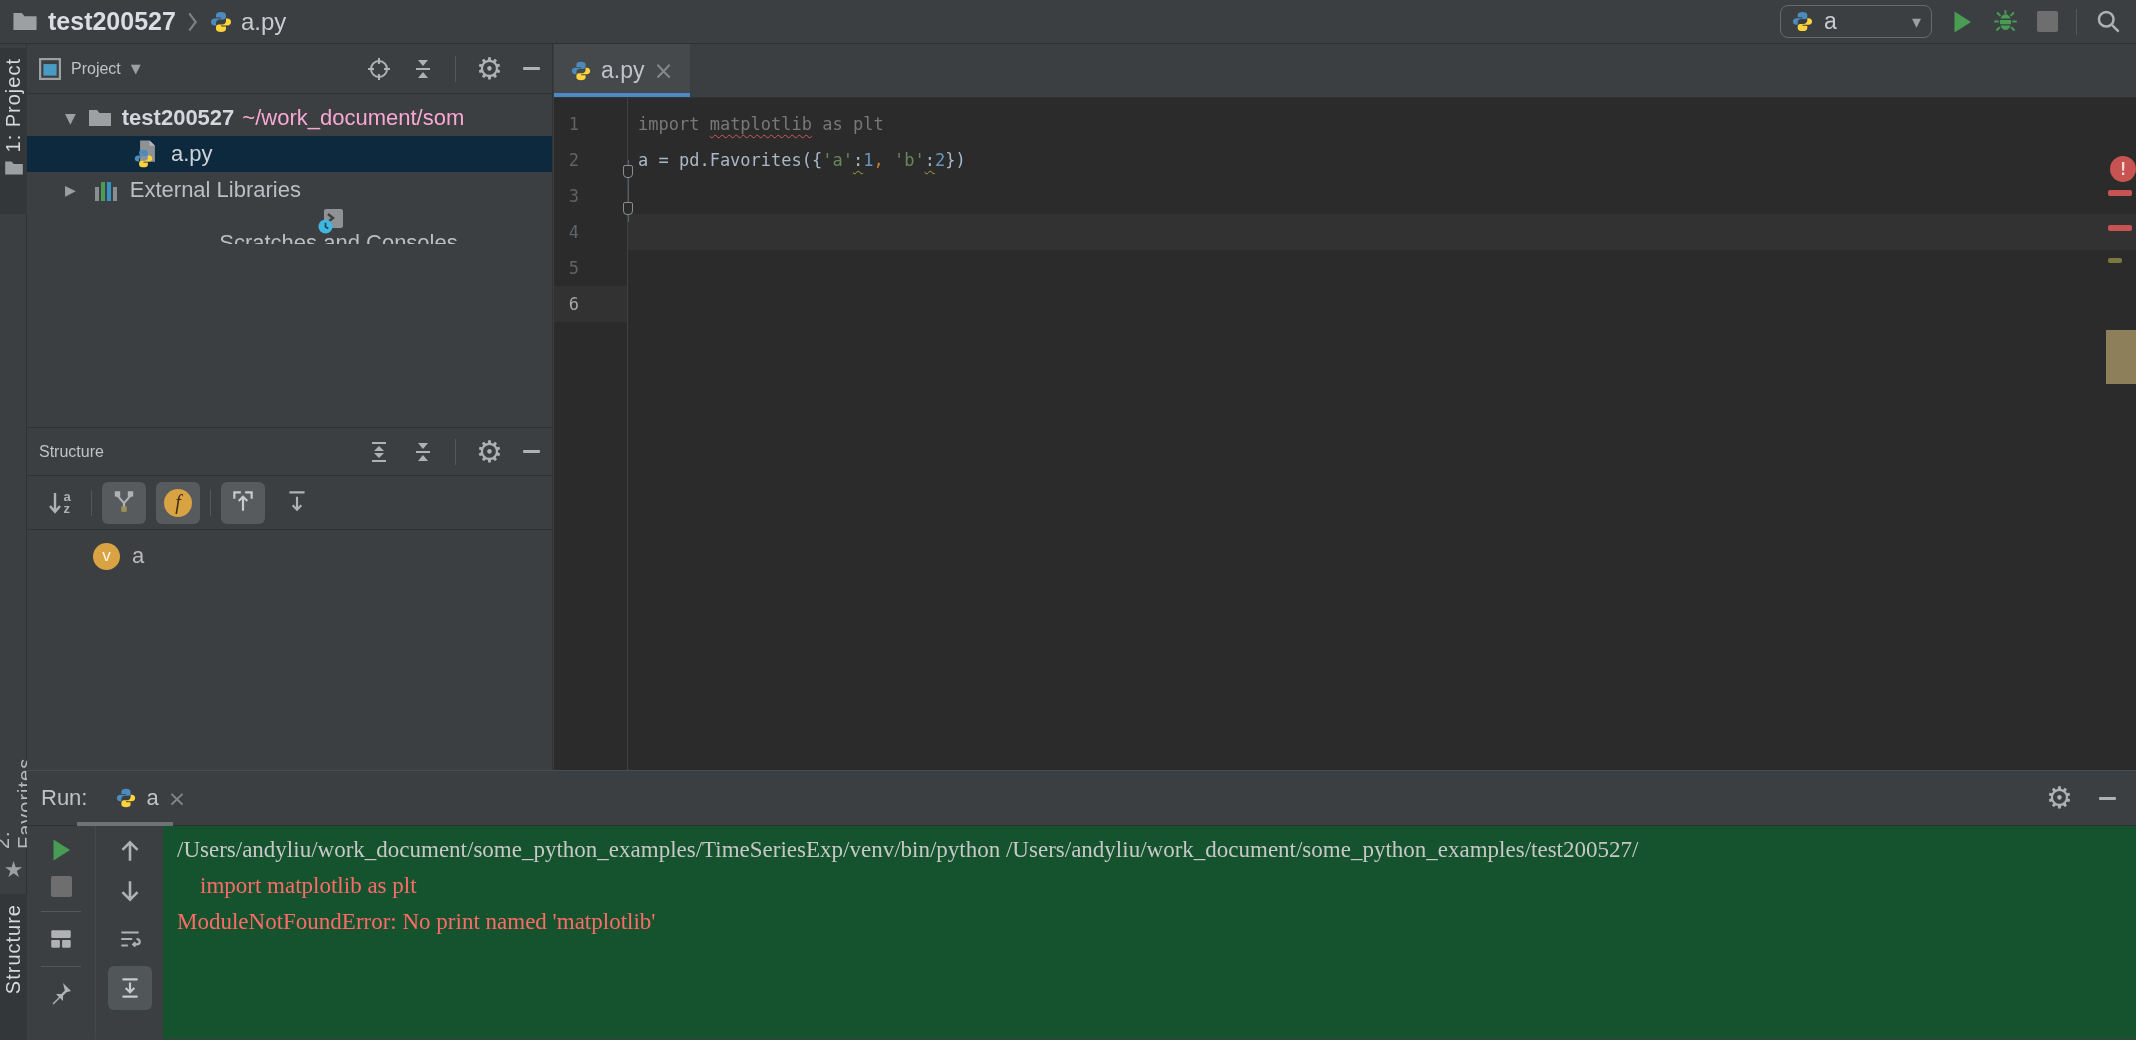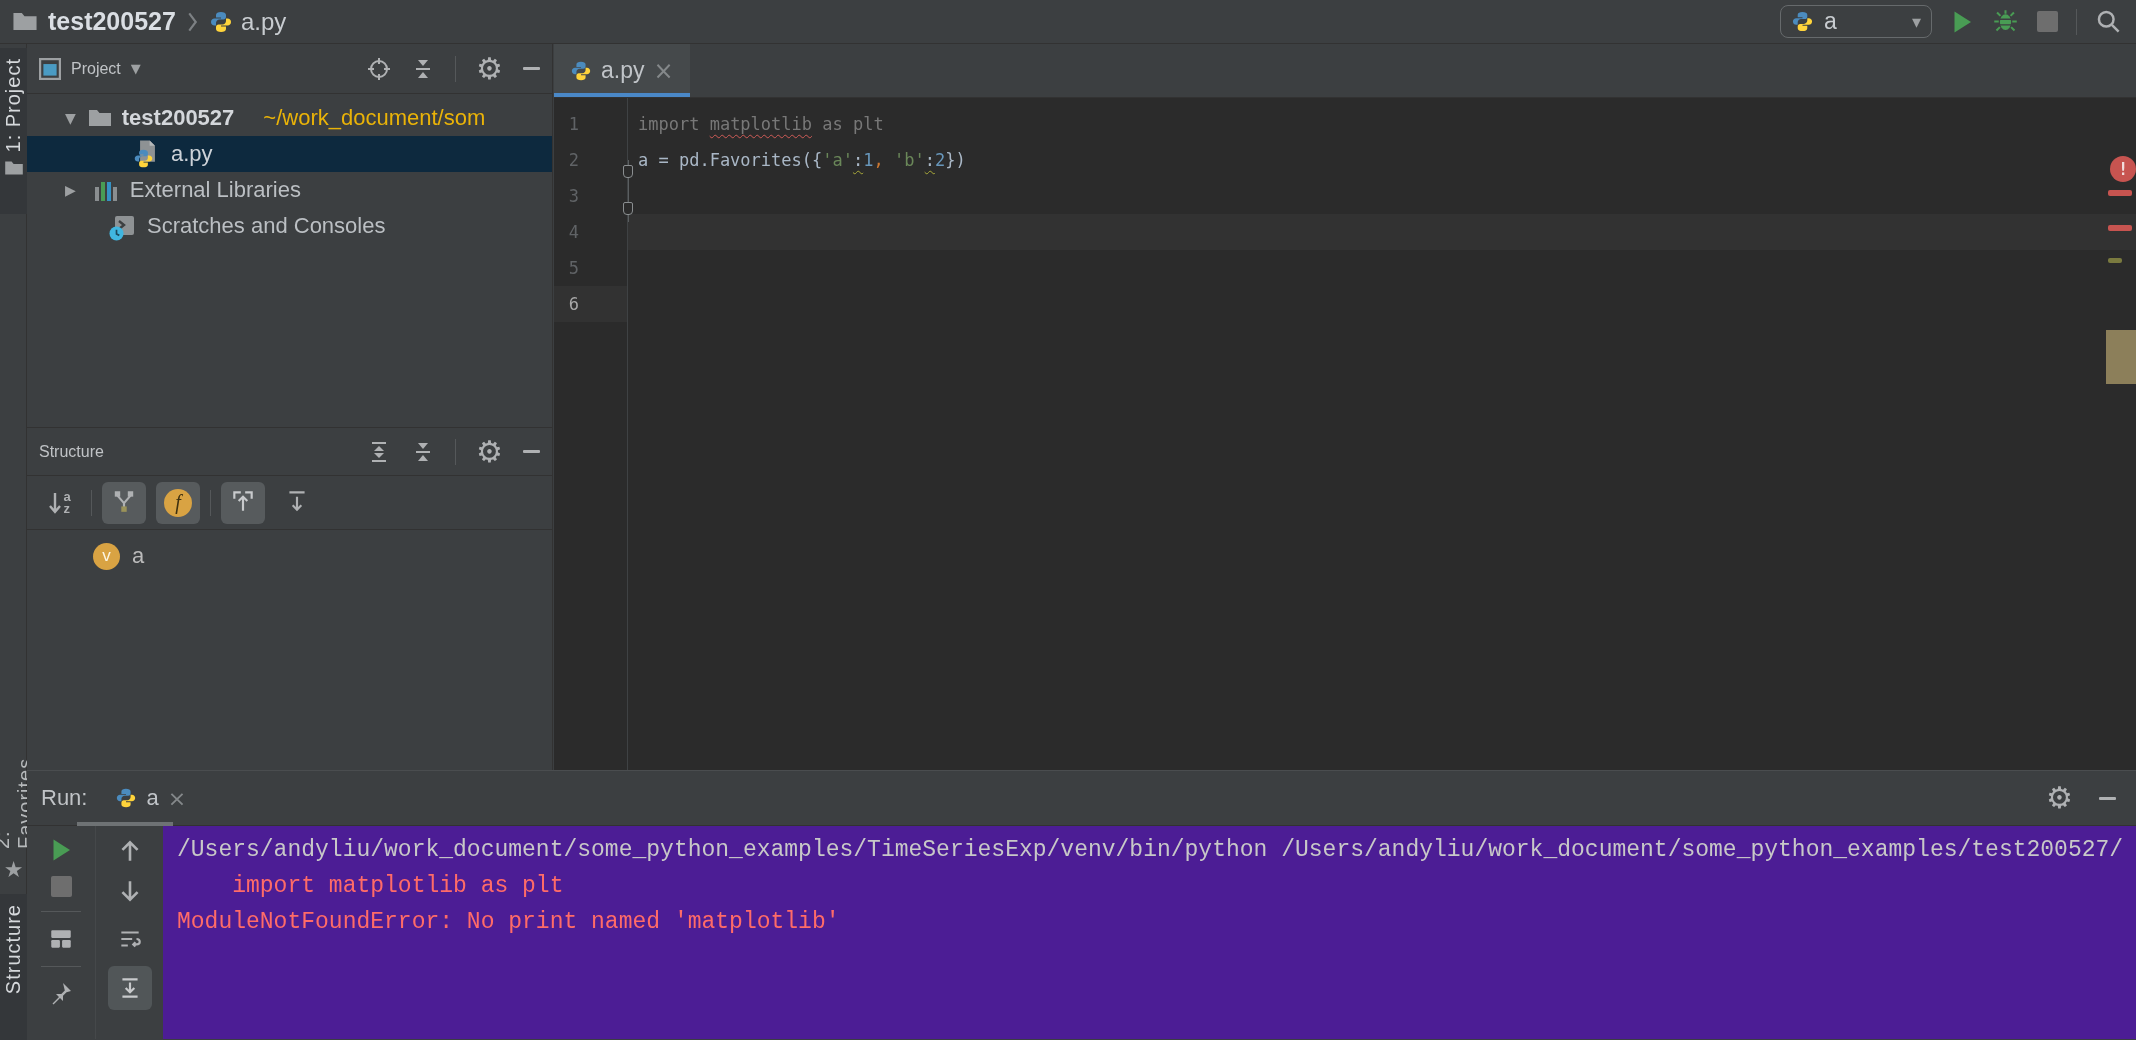--- a/index.html
+++ b/index.html
@@ -45,27 +45,27 @@
 
   
   .project-panel { position:absolute; left:27px; top:44px; width:526px; height:383px;
                    background:#3c3f41; border-right:1px solid #323232; }
   .tree { padding-top:6px; }
   .tree-row { height:36px; display:flex; align-items:center; font-size:22px;
               white-space:nowrap; overflow:hidden; cursor:pointer; }
   .tree-row .tw { flex:0 0 auto; }
   .row-root .arrow { margin-left:38px; font-size:14px; color:#9da0a2; }
   .row-root .name { font-weight:bold; color:#d4d7db; margin-left:10px; }
-  .row-root .path { color:#eab308; margin-left:29px; }
+  .row-root .path { color:#f9a8d4; margin-left:8px; }
   .row-file { background:#0d293e; }
   .row-file .name { color:#cdd2d8; margin-left:10px; }
   .row-file .pyfile { margin-left:110px; }
   .row-lib .arrow { margin-left:38px; font-size:14px; color:#9da0a2; }
   .row-lib .name, .row-scr .name { color:#bbbfc3; margin-left:12px; }
-  .row-scr { padding-left:86px; }
+  .row-scr { padding-left:86px;flex-direction:column; }
   .row-lib svg { margin-left:18px; }
 
   .pyfile { position:relative; width:24px; height:28px; display:inline-block; }
   .pyfile .page { position:absolute; left:2px; top:0; }
   .pyfile .snake { position:absolute; left:-4px; top:8px; }
 
   
   .structure-panel { position:absolute; left:27px; top:427px; width:526px; height:343px;
                      background:#3c3f41; border-top:1px solid #323232; border-right:1px solid #323232; }
   .struct-toolbar { height:54px; display:flex; align-items:center; gap:10px;
@@ -125,21 +125,21 @@
   .run-tab-underline { position:absolute; left:50px; bottom:-1px; width:96px; height:4px; background:#6e7274; }
   .run-head .head-icons { gap:26px; padding-right:6px; }
   .run-body { display:flex; height:213px; }
   .rcol { width:68px; flex:0 0 68px; display:flex; flex-direction:column; align-items:center;
           padding-top:12px; gap:14px; }
   .rcol2 { border-left:1px solid #45484a; }
   .hsep { width:40px; height:1px; background:#55585a; }
   .rbtn { width:44px; height:44px; border-radius:6px; display:flex; align-items:center;
           justify-content:center; cursor:pointer; }
   .rbtn.on { background:#515658; }
-  .console { flex:1; background:#4c1d95; font-family:Liberation Mono, monospace;
+  .console { flex:1; background:#14532d; font-family:Liberation Serif, serif;
              font-size:23px; padding:6px 0 0 14px; overflow:hidden; }
   .console-line { height:36px; line-height:36px; white-space:pre; }
   .co-out { color:#c8c8c8; } .co-err { color:#ff6b68; }
   .co-link { color:#5c9fd8; text-decoration:underline; cursor:pointer; }
 </style>
 </head>
 <body>
 
 <div class="app">
 

